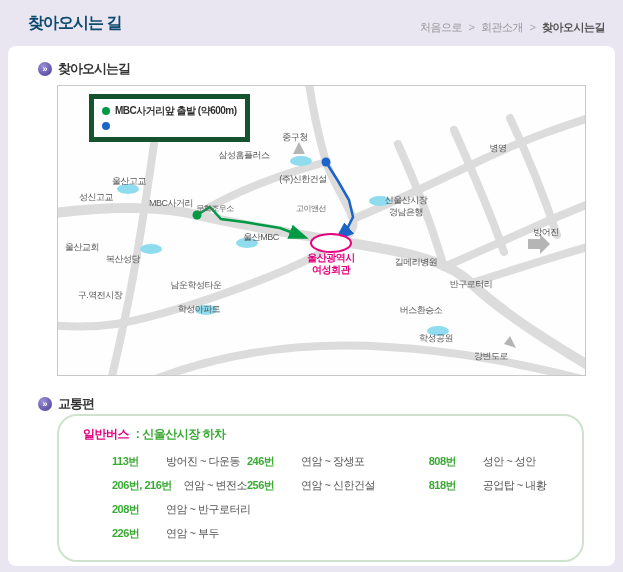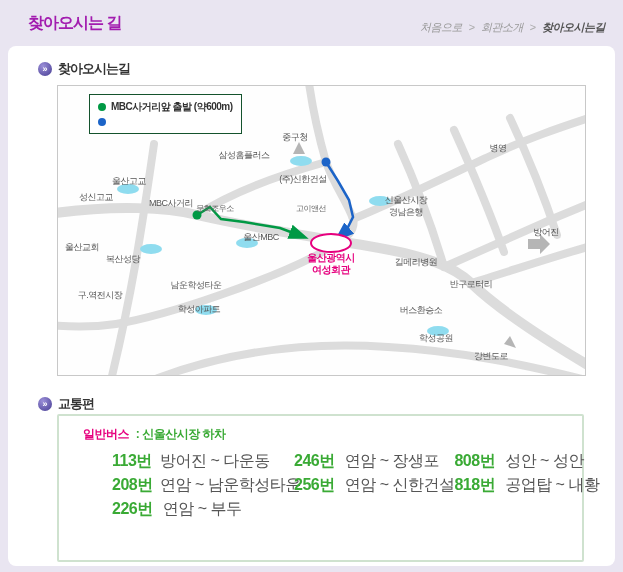--- a/index.html
+++ b/index.html
@@ -4,25 +4,25 @@
 <style>
   html,body { margin:0; padding:0; }
   body {
     width:623px; height:572px;
     background:#e9e5f1;
     font-family:"Liberation Sans", "DejaVu Sans", sans-serif;
     position:relative; overflow:hidden;
   }
   .page-title {
     position:absolute; left:28px; top:13px;
-    font-size:16px; font-weight:bold; color:#a21caf; letter-spacing:-1px;
+    font-size:16px; font-weight:bold; color:#0c4a6e; letter-spacing:-1px;
   }
   .breadcrumb {
     position:absolute; right:18px; top:20px;
-    font-size:11px; color:#999; letter-spacing:-0.5px;font-style:italic;
+    font-size:11px; color:#999; letter-spacing:-0.5px;
   }
   .breadcrumb .sep { margin:0 4px; color:#aaa; }
   .breadcrumb .crumb-last { color:#555; font-weight:bold; }
   .breadcrumb .crumb { cursor:pointer; }
 
   .panel {
     position:absolute; left:8px; right:8px; top:46px; bottom:6px;
     background:#ffffff; border-radius:8px;
   }
   .section-header { position:absolute; display:flex; align-items:center; gap:6px; }
@@ -35,43 +35,43 @@
   }
   .section-title { font-size:13px; font-weight:bold; color:#333; letter-spacing:-1px; }
 
   .map-box {
     position:absolute; left:49px; top:39px; width:527px; height:289px;
     border:1px solid #c8c8c8; background:#fefefe;
   }
   .map-svg { position:absolute; left:0; top:0; }
   .legend {
     position:absolute; left:31px; top:8px; z-index:2;
-    background:#fff; border:1px solid #14532d; padding:4px 8px;
+    background:#fff; border:5px solid #14532d; padding:4px 8px;
   }
   .legend-row { display:flex; align-items:center; gap:5px; height:15px; }
   .legend-dot { width:8px; height:8px; border-radius:50%; }
   .legend-dot.green { background:#009944; }
   .legend-dot.blue  { background:#1c64c8; }
   .legend-label { font-size:10px; font-weight:bold; color:#333; letter-spacing:-0.5px; white-space:nowrap; }
 
   .mlabel { font-size:9px; fill:#555; letter-spacing:-0.5px; }
   .mlabel-sm { font-size:8px; fill:#666; letter-spacing:-0.5px; }
   .dest-label { font-size:10px; font-weight:bold; fill:#e6007e; letter-spacing:-0.5px; }
 
   .bus-box {
     position:absolute; left:49px; top:368px; width:523px; height:144px;
-    border:2px solid #cfe2cf; border-radius:2px; background:#fff;
+    border:2px solid #cfe2cf; border-radius:20px; background:#fff;
   }
   .bus-title { position:absolute; left:24px; top:10px; font-size:12px; font-weight:bold; letter-spacing:-0.5px; }
   .bus-title .t-main { color:#e6007e; }
   .bus-title .t-sub  { color:#3aaa35; margin-left:4px; }
   .bus-cols { position:absolute; left:53px; top:33px; right:6px; display:flex; }
   .bus-col  { display:flex; flex-direction:column; }
-  .bus-col1 { width:135px; } .bus-col2 { width:185px;margin-left:47px; } .bus-col3 { width:150px; }
-  .bus-row  { display:flex; height:24px; align-items:center; font-size:16px; white-space:nowrap; letter-spacing:-0.5px; }
+  .bus-col1 { width:135px; } .bus-col2 { width:185px; } .bus-col3 { width:150px; }
+  .bus-row  { display:flex; height:24px; align-items:center; font-size:11px; white-space:nowrap; letter-spacing:-0.5px;gap:6px; }
   .bus-no   { color:#3aaa35; font-weight:bold; min-width:38px; margin-right:10px; }
   .bus-route{ color:#555; }
 </style>
 </head>
 <body>
 
 <div class="page-title">찾아오시는 길</div>
 
 <div class="breadcrumb">
   <span class="crumb">처음으로</span>
@@ -187,22 +187,26 @@
       <span class="t-sub">: 신울산시장 하차</span>
     </div>
     <div class="bus-cols">
 
       <div class="bus-col bus-col1">
         <div class="bus-row">
           <span class="bus-no">113번</span>
           <span class="bus-route">방어진 ~ 다운동</span>
         </div>
         <div class="bus-row">
+          <span class="bus-no">206번, 216번</span>
+          <span class="bus-route">연암 ~ 변전소</span>
+        </div>
+        <div class="bus-row">
           <span class="bus-no">208번</span>
-          <span class="bus-route">연암 ~ 남운학성타운</span>
+          <span class="bus-route">연암 ~ 반구로터리</span>
         </div>
         <div class="bus-row">
           <span class="bus-no">226번</span>
           <span class="bus-route">연암 ~ 부두</span>
         </div>
       </div>
 
       <div class="bus-col bus-col2">
         <div class="bus-row">
           <span class="bus-no">246번</span>

